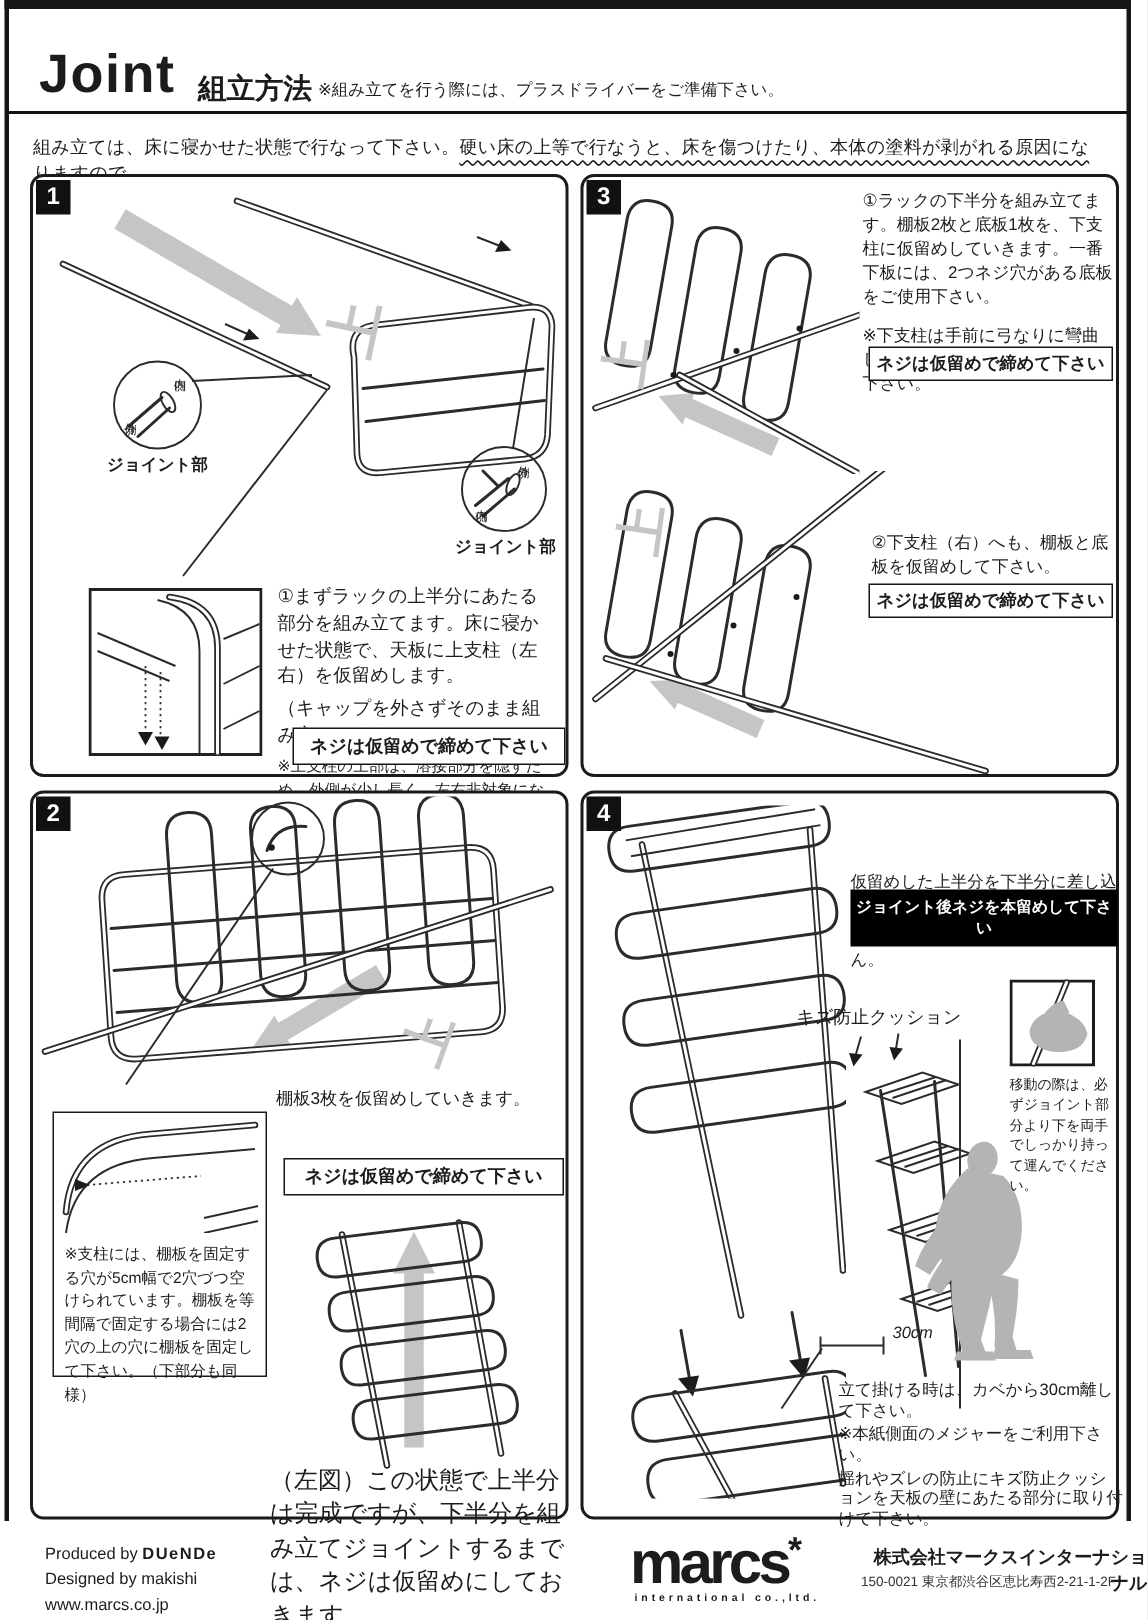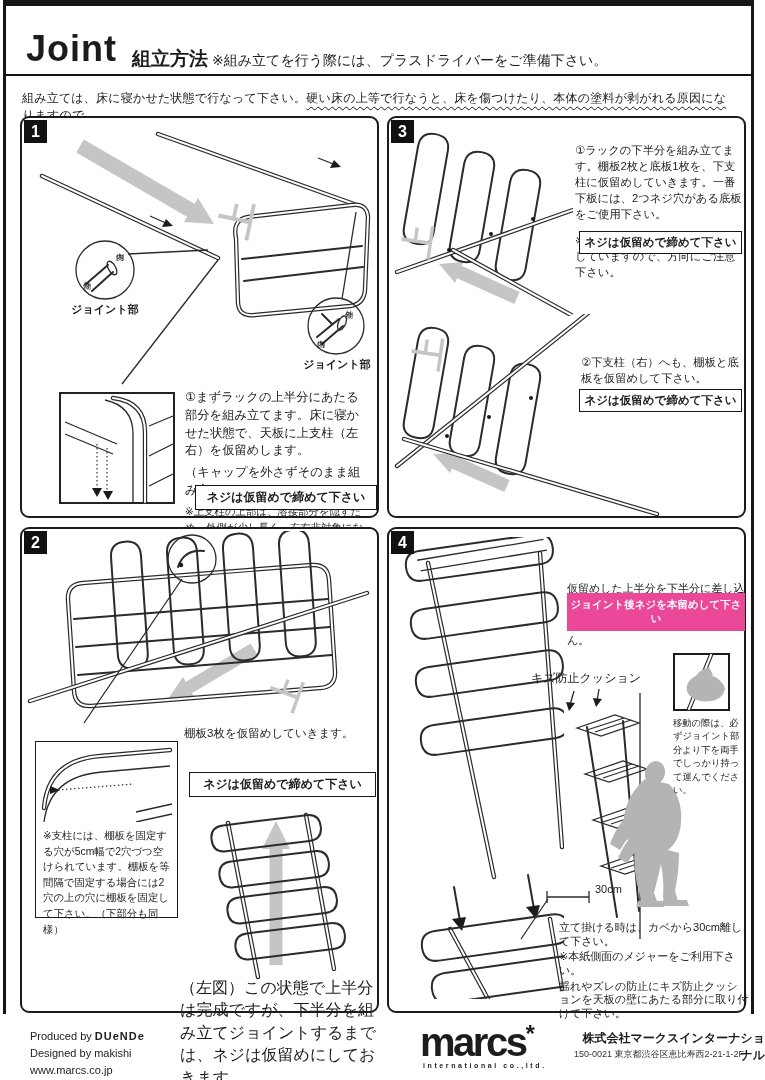--- a/index.html
+++ b/index.html
@@ -5,43 +5,43 @@
   html,body{margin:0;padding:0;background:#e8e8e8;}
   .page{position:relative;width:765px;height:1080px;background:#fff;overflow:hidden;
         font-family:"Liberation Sans","DejaVu Sans",sans-serif;color:#1c1c1c;}
   .abs{position:absolute;}
   
   .frame{position:absolute;left:3px;right:11px;top:0;height:1014px;box-sizing:border-box;
          border:3px solid #161616;border-top-width:6px;border-bottom:none;pointer-events:none;}
   
   .title{left:26px;top:28px;font-size:36px;font-weight:600;letter-spacing:1px;}
   .subtitle{left:132px;top:46px;font-size:19px;font-weight:bold;}
-  .head-note{left:212px;top:52px;font-size:14px;}
+  .head-note{left:212px;top:52px;font-size:11px;}
   .head-rule{left:5px;right:13px;top:74px;height:2px;background:#111;}
   .intro{font-size:12px;letter-spacing:0.2px;}
   .wavy{text-decoration:underline;text-decoration-style:wavy;text-decoration-thickness:1px;text-underline-offset:4px;}
   
   .panel{position:absolute;border:2px solid #1b1b1b;border-radius:9px;box-sizing:border-box;background:#fff;}
   #panel1{left:20px;top:116px;width:359px;height:402px;}
   #panel2{left:20px;top:527px;width:359px;height:486px;}
   #panel3{left:387px;top:116px;width:359px;height:402px;}
   #panel4{left:387px;top:527px;width:359px;height:486px;}
   .badge{position:absolute;left:2px;top:2px;width:23px;height:23px;background:#111;color:#fff;
          font-weight:bold;font-size:16px;display:flex;align-items:center;justify-content:center;z-index:6;}
   .jp{font-size:12.3px;line-height:1.45;}
   .jp p{margin:0 12px 4px 0;}
   .note-sm{font-size:10.4px;line-height:1.5;}
   .notebox{position:absolute;border:1.6px solid #151515;font-weight:bold;font-size:12px;
            text-align:center;padding:3px 2px;box-sizing:border-box;background:#fff;}
-  .blackbox{position:absolute;background:#ec4899;color:#fff;font-weight:bold;font-size:10.5px;
+  .blackbox{position:absolute;background:#000000;color:#fff;font-weight:bold;font-size:10.5px;
             text-align:center;padding:5px 2px;box-sizing:border-box;}
   .up-glyph{position:absolute;color:#c5c5c5;font-size:38px;font-weight:bold;line-height:1;}
   .v-label{position:absolute;writing-mode:vertical-rl;font-size:8px;letter-spacing:1px;line-height:1;}
   .callout-label{position:absolute;font-size:11px;font-weight:bold;text-align:center;}
-  .dim-label{position:absolute;font-size:11px;}
+  .dim-label{position:absolute;font-size:11px;font-style:italic;}
   
   svg .to{stroke:#2b2b2b;stroke-width:4.4;fill:none;stroke-linecap:round;stroke-linejoin:round;}
   svg .ti{stroke:#ffffff;stroke-width:2;fill:none;stroke-linecap:round;stroke-linejoin:round;}
   svg .th{stroke:#2b2b2b;stroke-width:1.3;fill:none;}
   svg .th2{stroke:#2b2b2b;stroke-width:2;fill:none;stroke-linecap:round;stroke-linejoin:round;}
   svg .dot{stroke:#333;stroke-width:1.2;fill:none;stroke-dasharray:1.5 2.5;}
   svg .ga{fill:#c5c5c5;}
   svg .gl{stroke:#c5c5c5;}
   svg .blk{fill:#1b1b1b;}
   svg .sil{fill:#b4b4b4;}
@@ -250,21 +250,21 @@
         <use href="#p3t1" class="ti"></use>
       <use href="#p3t2" class="to"></use>
         <use href="#p3t2" class="ti"></use>
       <circle class="blk" cx="58" cy="128" r="2"></circle>
         <circle class="blk" cx="100" cy="112" r="2"></circle>
         <circle class="blk" cx="142" cy="97" r="2"></circle>
     </svg>
     <div class="up-glyph" style="left:12px;top:106px;font-size:34px;transform:rotate(-82deg);">上</div>
 
     <div class="abs jp" style="left:186px;top:8px;width:168px;font-size:11.3px;line-height:1.42;">
-      <p style="margin:16px 0 10px 0;">①ラックの下半分を組み立てます。棚板2枚と底板1枚を、下支柱に仮留めしていきます。一番下板には、2つネジ穴がある底板をご使用下さい。</p>
+      <p style="margin:0 0 10px 0;">①ラックの下半分を組み立てます。棚板2枚と底板1枚を、下支柱に仮留めしていきます。一番下板には、2つネジ穴がある底板をご使用下さい。</p>
       <p style="margin:0;">※下支柱は手前に弓なりに彎曲していますので、方向にご注意下さい。</p>
     </div>
     <div class="notebox" style="left:190px;top:113px;width:163px;font-size:11.5px;">ネジは仮留めで締めて下さい</div>
 
     <svg class="abs" style="left:0;top:196px;" width="290" height="202" viewBox="0 0 290 202">
       <defs>
         <path id="p3t3" d="M8,152 L208,-8"></path>
         <path id="p3t4" d="M15,125 L268,200"></path>
       </defs>
       <polygon class="ga" points="44,140 69,139 61,159"></polygon>

